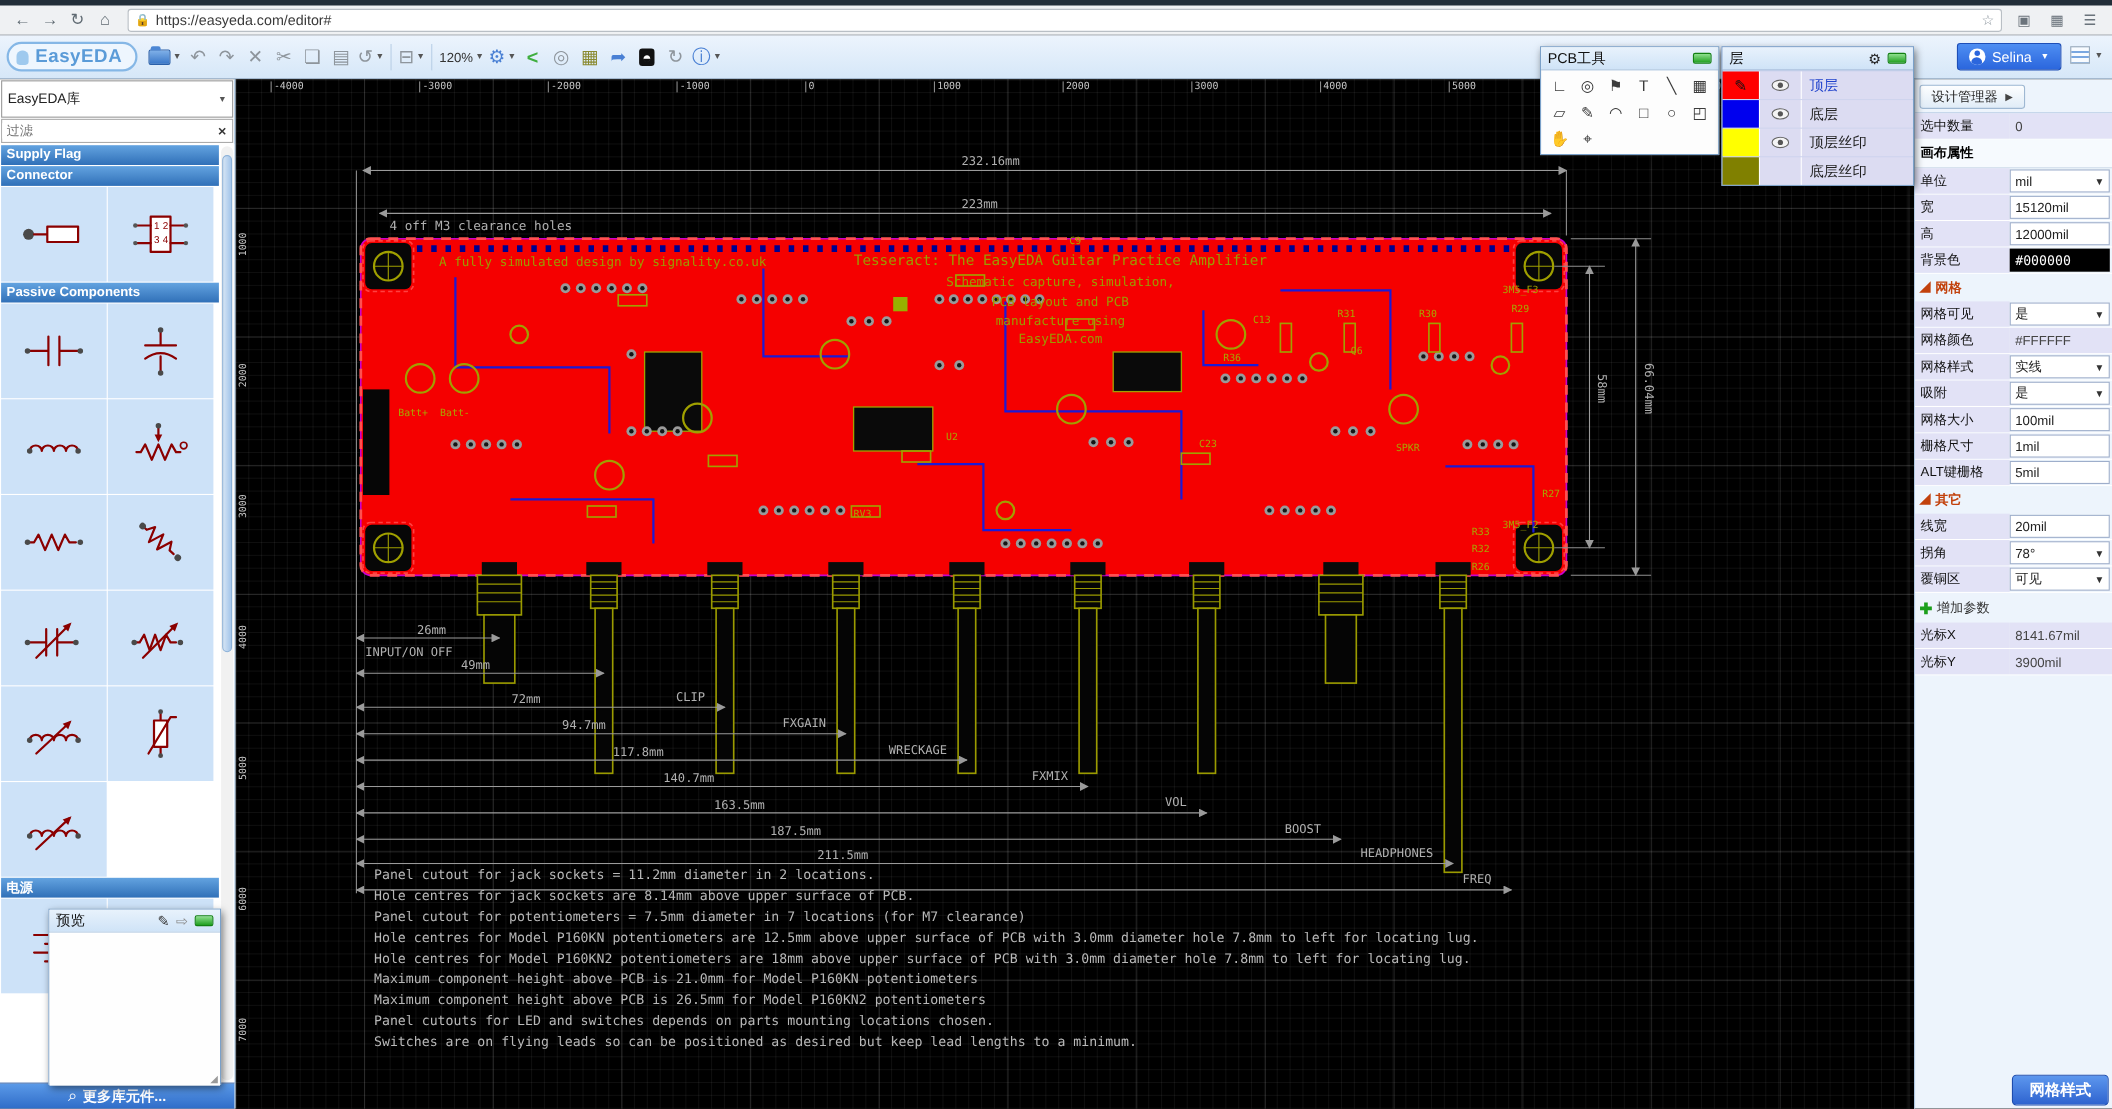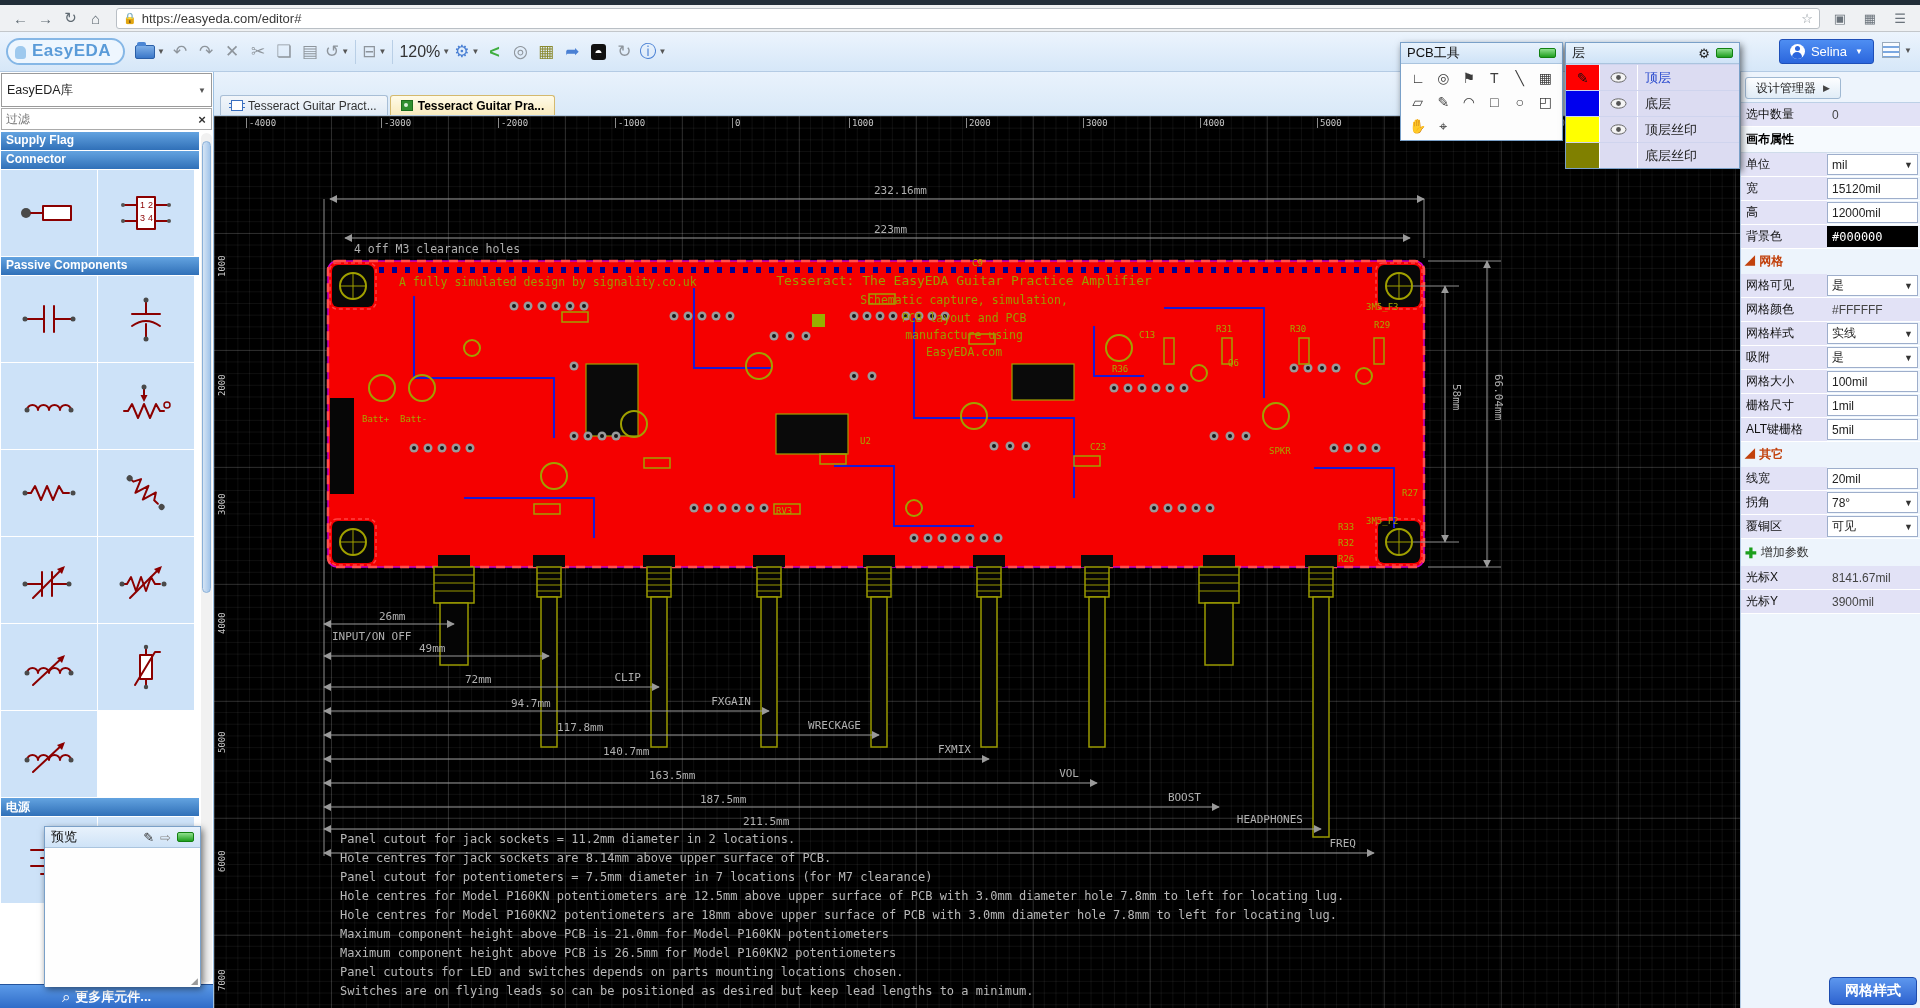--- a/index.html
+++ b/index.html
@@ -17,21 +17,21 @@
 
 .app-toolbar{height:40px;background:linear-gradient(#ecf4fd,#d6e7f8);border-bottom:1px solid #b4cbe4;display:flex;align-items:center;padding:0 6px;position:relative}
 .brand{border:2px solid #85b7e6;border-radius:14px;color:#5a9bd8;font-weight:bold;font-size:17px;padding:1px 12px 2px 24px;background:#eef6fe;position:relative;margin-right:8px;letter-spacing:.5px}
 .brand::before{content:"";position:absolute;left:7px;top:6px;width:11px;height:13px;background:#9ec9ee;border-radius:5px 5px 3px 3px}
 .tool-btn{min-width:22px;height:26px;display:flex;align-items:center;justify-content:center;font-size:17px;color:#8e959c;margin:0 2px;cursor:default}
 .tool-btn .glyph{line-height:1}
 .tool-btn.blue .glyph{color:#4a80d4}
 .tool-btn.green .glyph{color:#3fae3f;font-weight:bold;font-size:18px}
 .tool-btn.gold .glyph{color:#8a8a30}
 .tool-btn.dark .glyph{background:#111;color:#fff;border-radius:3px;padding:1px 3px;font-size:14px}
-.tool-btn.text .glyph{font-size:16px;color:#333}
+.tool-btn.text .glyph{font-size:12px;color:#333}
 .caret{font-size:8px;color:#555;margin-left:2px}
 .tb-sep{width:1px;height:24px;background:#b9cfe6;margin:0 4px}
 .folder-glyph{width:20px;height:14px;background:linear-gradient(#7fb0e8,#3a77c8);border:1px solid #2a5fa8;border-radius:2px;position:relative}
 .folder-glyph::before{content:"";position:absolute;top:-4px;left:1px;width:9px;height:4px;background:#4b86d4;border-radius:2px 2px 0 0}
 .selina-btn{position:absolute;right:46px;top:7px;height:25px;background:linear-gradient(#4e8ef2,#2b66dd);border:1px solid #1e4fb8;border-radius:3px;color:#fff;font-weight:normal;font-size:13px;display:flex;align-items:center;padding:0 10px;gap:6px}
 .avatar{width:15px;height:15px;background:#fff;border-radius:50%;position:relative;overflow:hidden}
 .avatar::before{content:"";position:absolute;top:2px;left:5px;width:5px;height:5px;background:#2b66dd;border-radius:50%}
 .avatar::after{content:"";position:absolute;top:8px;left:2.5px;width:10px;height:7px;background:#2b66dd;border-radius:5px 5px 0 0}
 .panel-toggle{position:absolute;right:8px;top:10px;display:flex;align-items:center;gap:2px}
 .panel-toggle .box{width:18px;height:16px;border:1px solid #9ab;background:repeating-linear-gradient(#f8fbff 0 3px,#7aa7e0 3px 5px)}
@@ -385,32 +385,20 @@
           </div>
         </div>
       </div>
     <div class="more-btn">
       <span class="mag">⌕</span>
       <span>更多库元件...</span>
     </div>
   </div>
 
   <div class="canvas-col">
-    <div class="tab-strip">
-      <div class="tabs" id="docTabs">
-          <div class="tab">
-            <span class="t-icon-sch"></span>
-            <span>Tesseract Guitar Pract...</span>
-          </div>
-          <div class="tab active">
-            <span class="t-icon-pcb"></span>
-            <span>Tesseract Guitar Pra...</span>
-          </div>
-        </div>
-    </div>
     <div class="viewport">
       <div class="ruler-top" id="rulerTop">
           <span style="left: 16px;">-4000</span>
           <span style="left: 151px;">-3000</span>
           <span style="left: 268px;">-2000</span>
           <span style="left: 385px;">-1000</span>
           <span style="left: 502px;">0</span>
           <span style="left: 619px;">1000</span>
           <span style="left: 736px;">2000</span>
           <span style="left: 853px;">3000</span>

